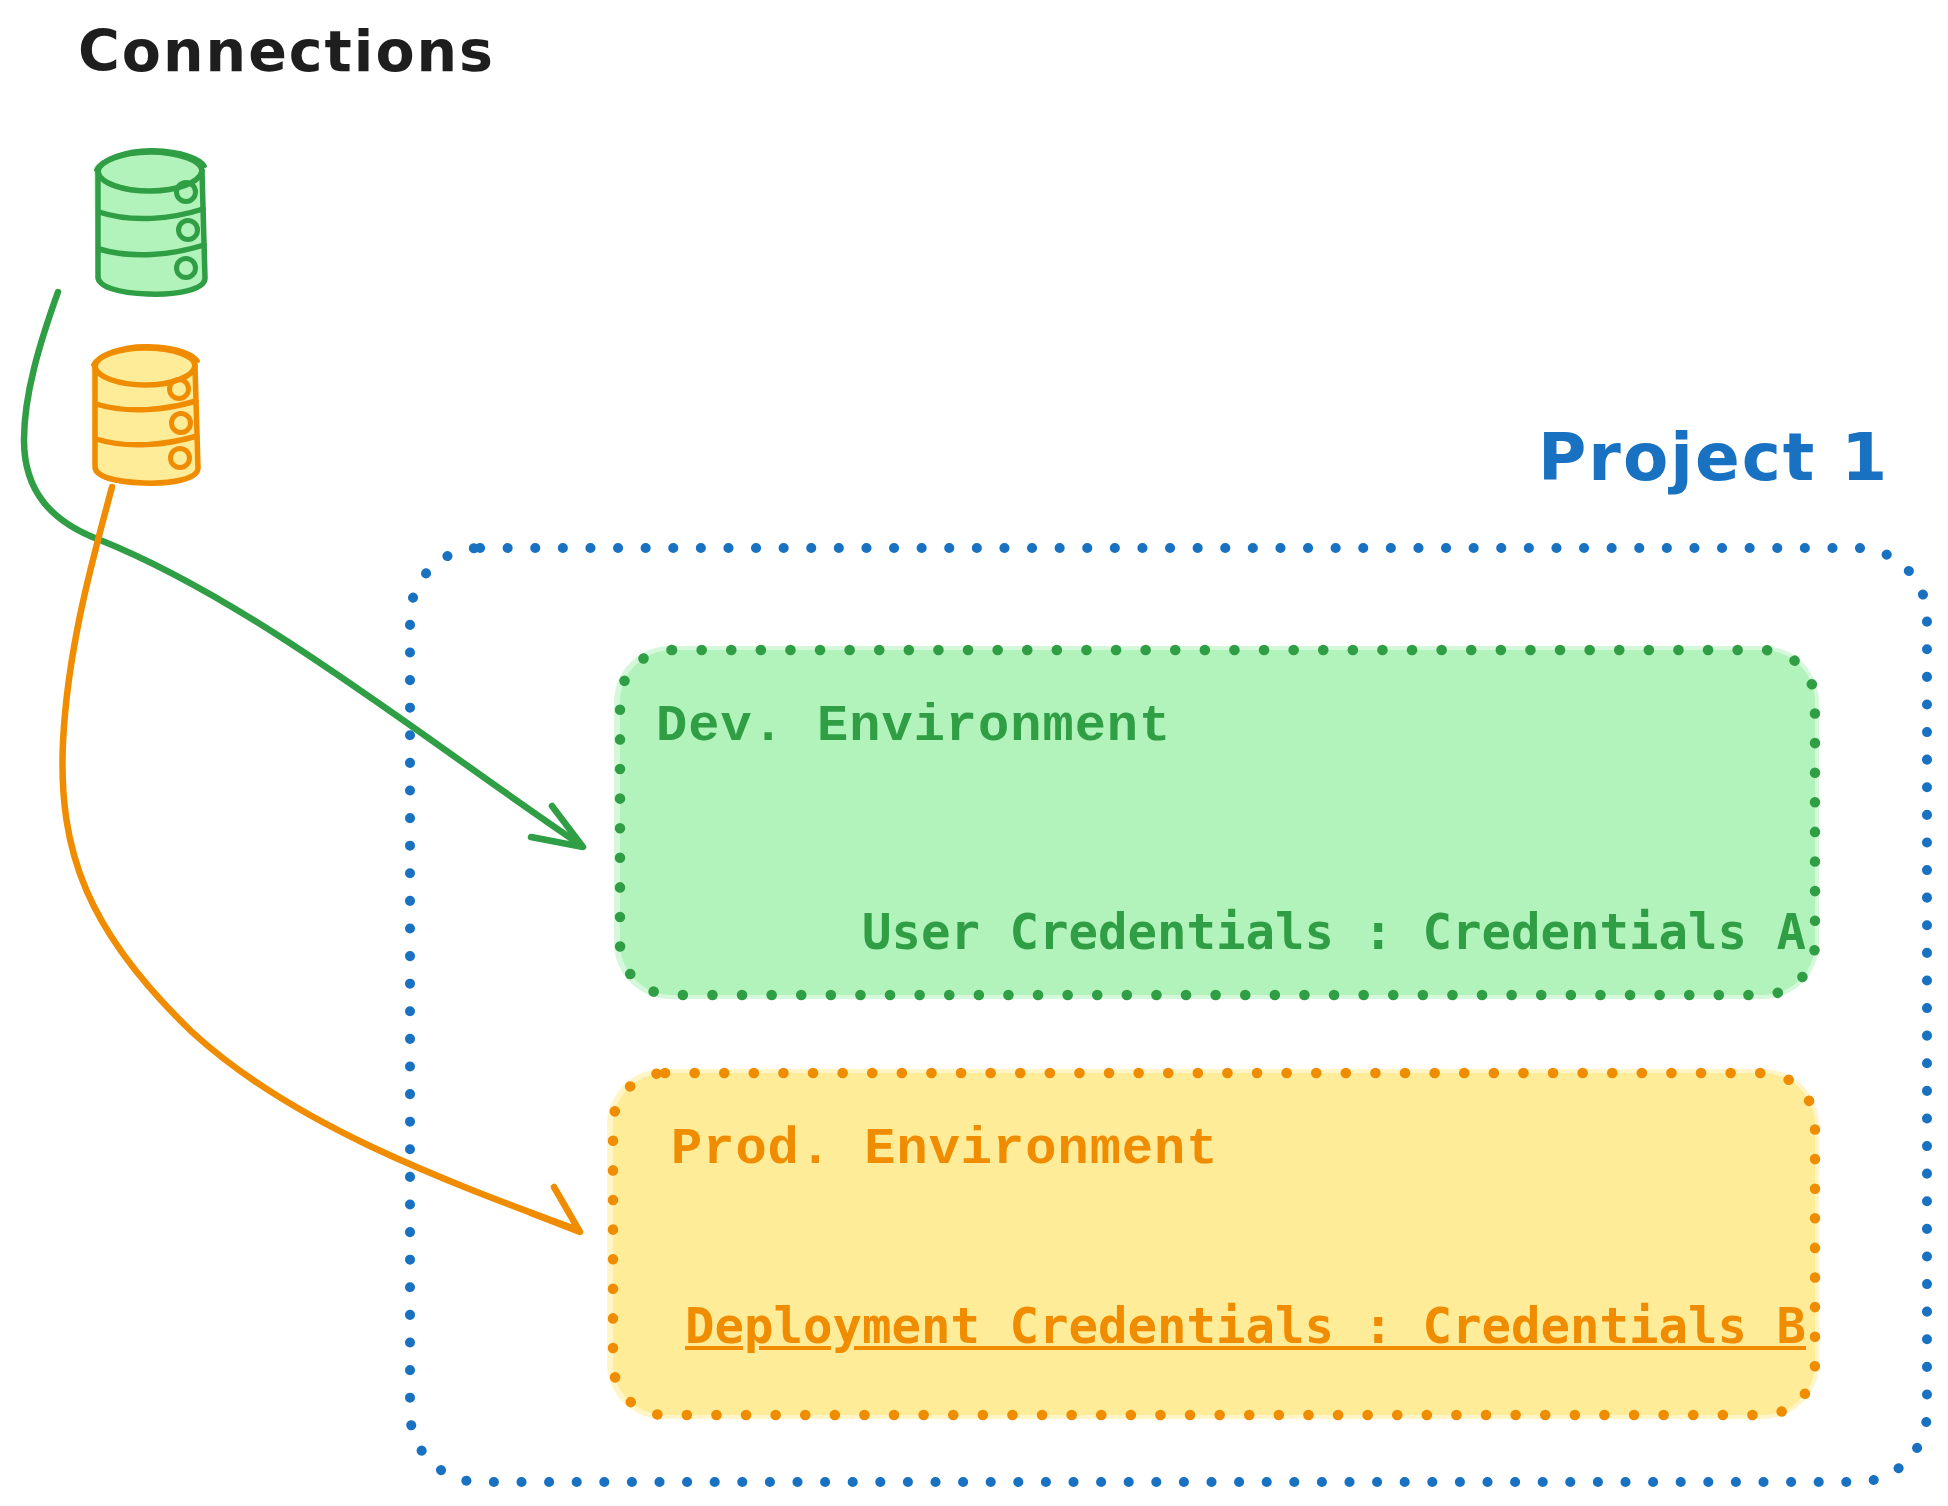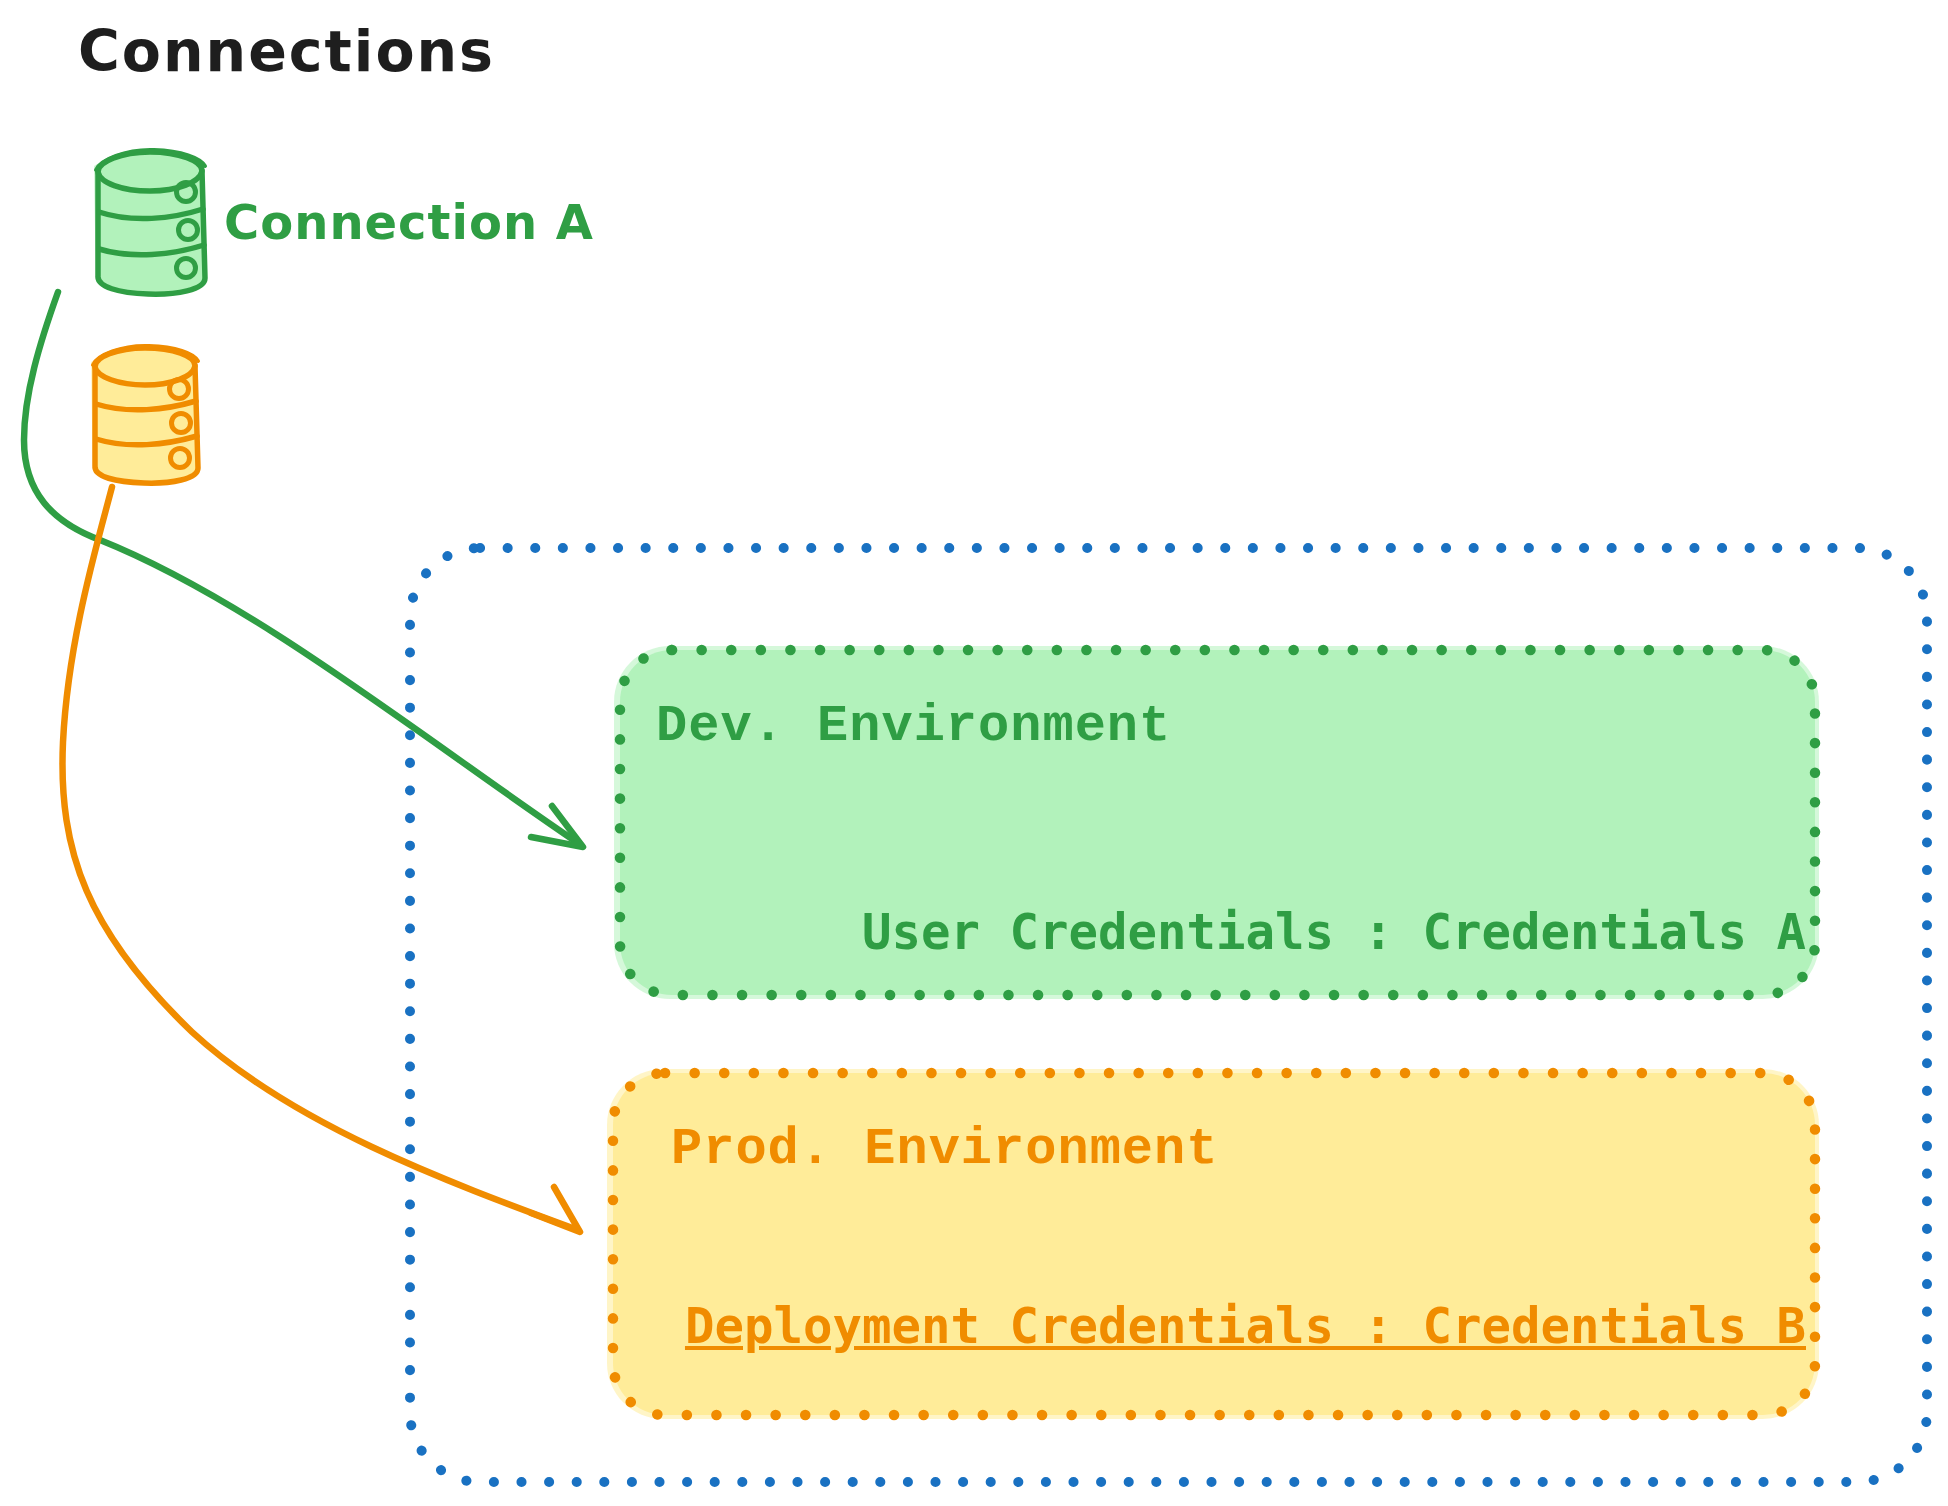--- a/index.html
+++ b/index.html
@@ -99,23 +99,23 @@
     </g>
 
     <g stroke="#f08c00" stroke-width="6.5">
       <path d="M 112 487 C 96 548, 68 642, 63 742 C 58 852, 88 932, 192 1032 C 292 1124, 442 1180, 578 1230"></path>
       <path d="M 554 1187 L 580 1232 L 531 1213"></path>
     </g>
   </svg>
 
   <div class="txt connections-title">Connections</div>
 
-  <div class="txt conn-label conn-a">Connection A</div>
 
 
+  <div class="txt project-title">Project 1</div>
 
   <div class="txt env-title dev-title">Dev. Environment</div>
 
   <div class="txt cred dev-cred">User Credentials : Credentials A</div>
 
   <div class="txt env-title prod-title">Prod. Environment</div>
 
   <div class="txt cred prod-cred">Deployment Credentials : Credentials B</div>
 </div>
 

